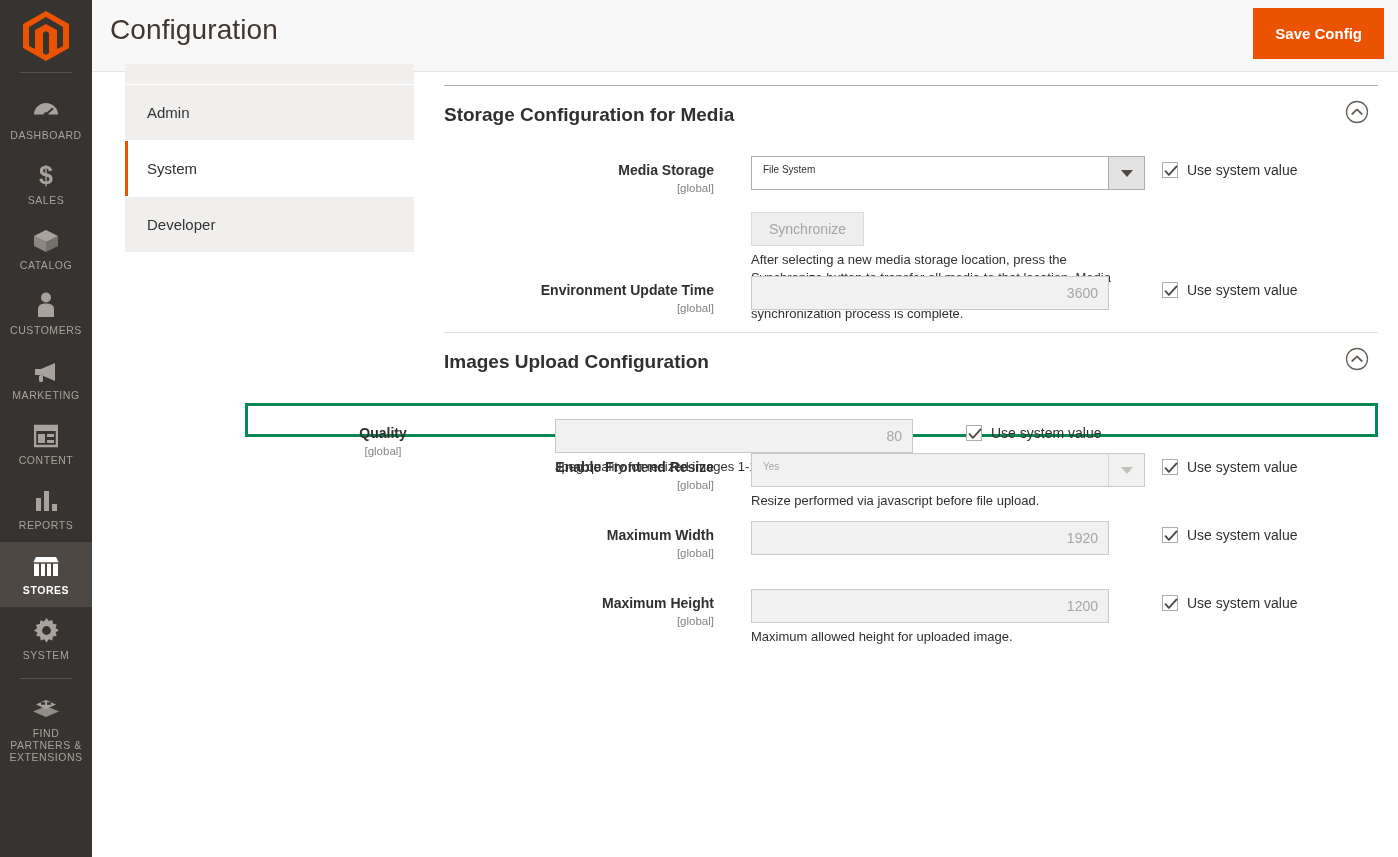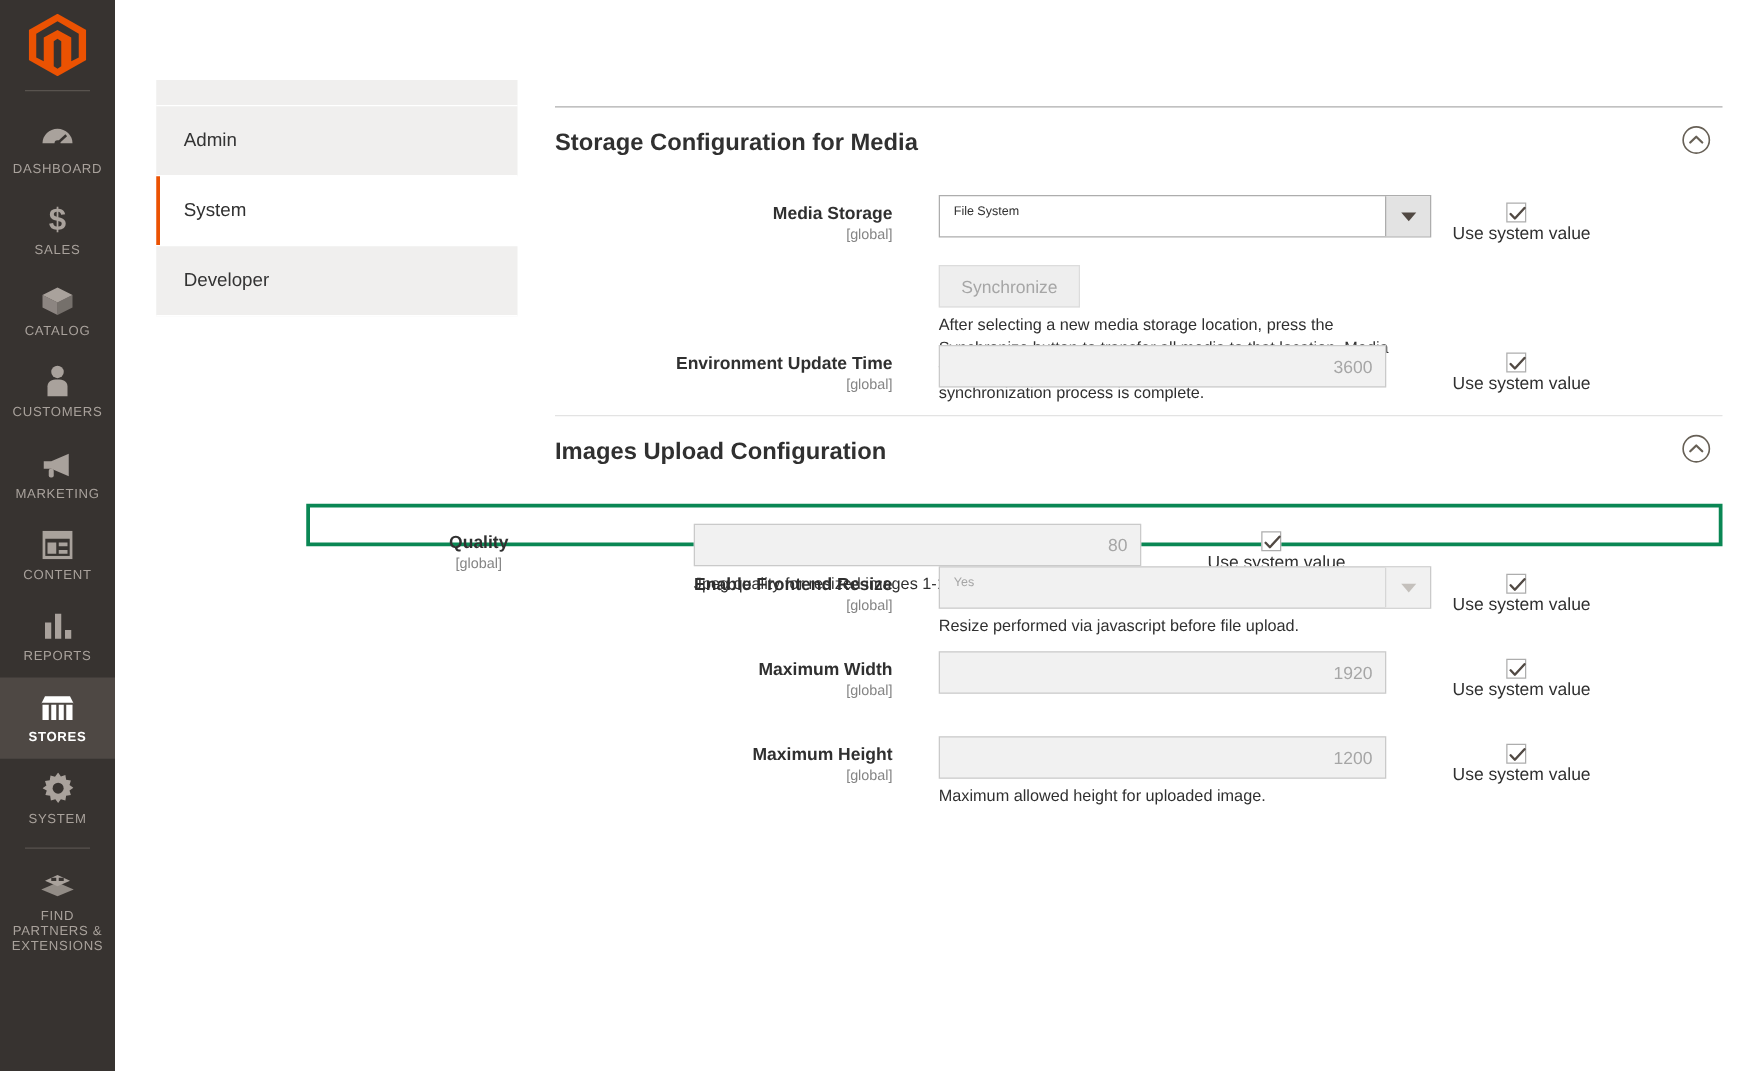--- a/index.html
+++ b/index.html
@@ -156,21 +156,20 @@
   .field .note {
     font-size: 13px; color: #303030;
     line-height: 18px;
     margin-top: 5px;
   }
   .field .cbx {
     position: absolute; left: 718px; top: 6px;
     display: flex; align-items: center;
     white-space: nowrap;
     cursor: pointer;
-    flex-direction: column;
   }
   .cbx .box {
     width: 16px; height: 16px;
     border: 1px solid #adadad;
     background: #ffffff;
     position: relative;
     margin-right: 9px;
     flex: none;
   }
   .cbx .box svg { position: absolute; left: 1px; top: 1px; }
@@ -351,20 +350,24 @@
               <polygon points="14,1 24,5.5 14,10 4,5.5" fill="#a9a29c"></polygon>
               <rect x="9" y="3.2" width="4" height="2.6" fill="#373330"></rect>
               <rect x="15" y="3.2" width="4" height="2.6" fill="#373330"></rect>
             </svg>
           </span>
           <span class="rail-lbl">FIND PARTNERS &amp; EXTENSIONS</span>
         </div>
       </div>
   </nav>
 
+  <header id="header">
+    <div id="page-title">Configuration</div>
+    <button id="save-config">Save Config</button>
+  </header>
 
   <aside id="subnav">
     <div class="subnav-item partial"></div>
     <div id="subnav-items">
         <div class="subnav-item">Admin</div>
         <div class="subnav-item active">System</div>
         <div class="subnav-item">Developer</div>
       </div>
   </aside>
 

